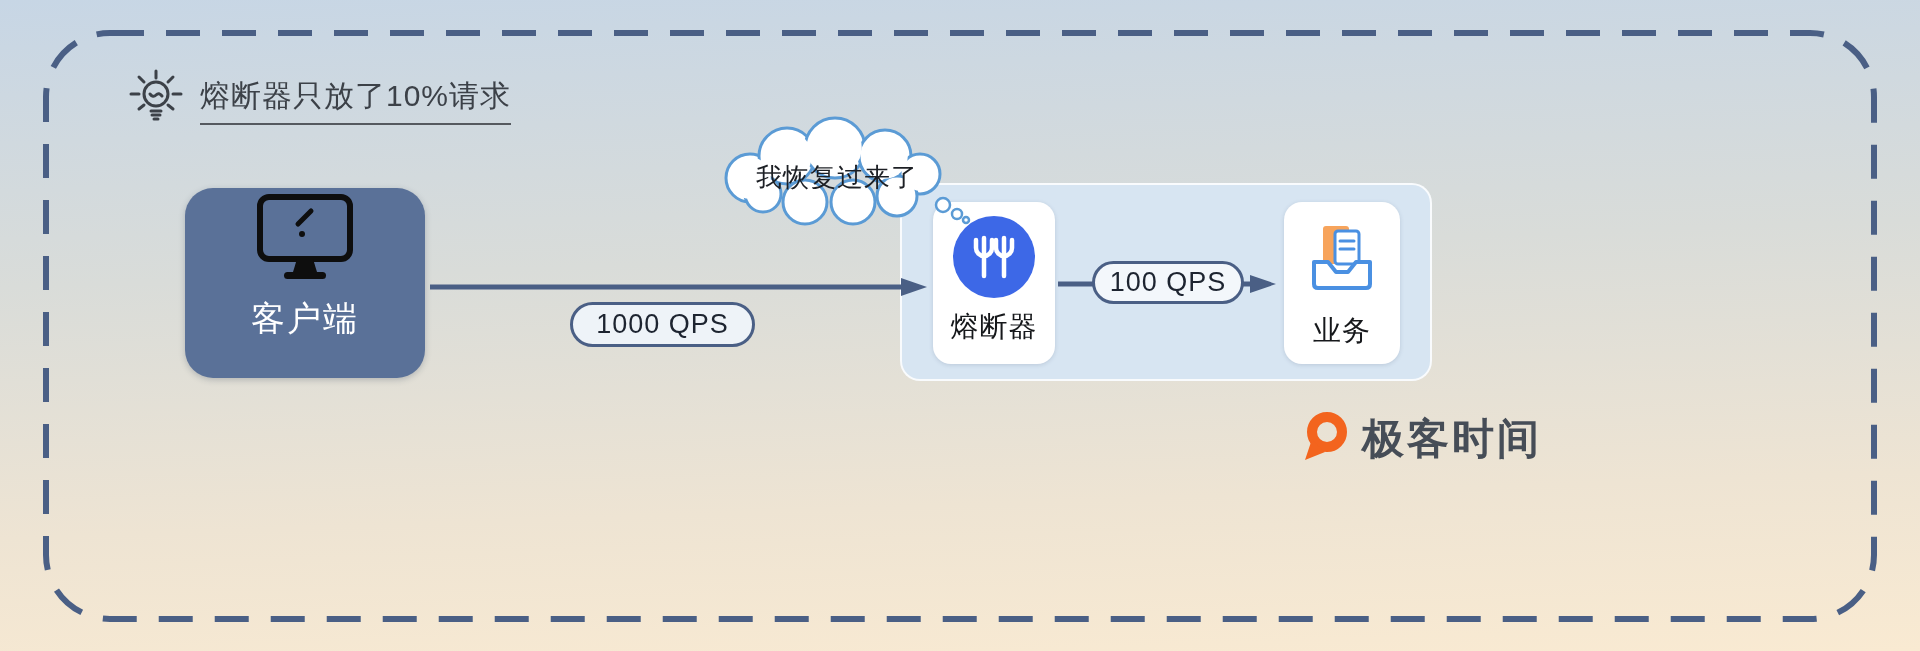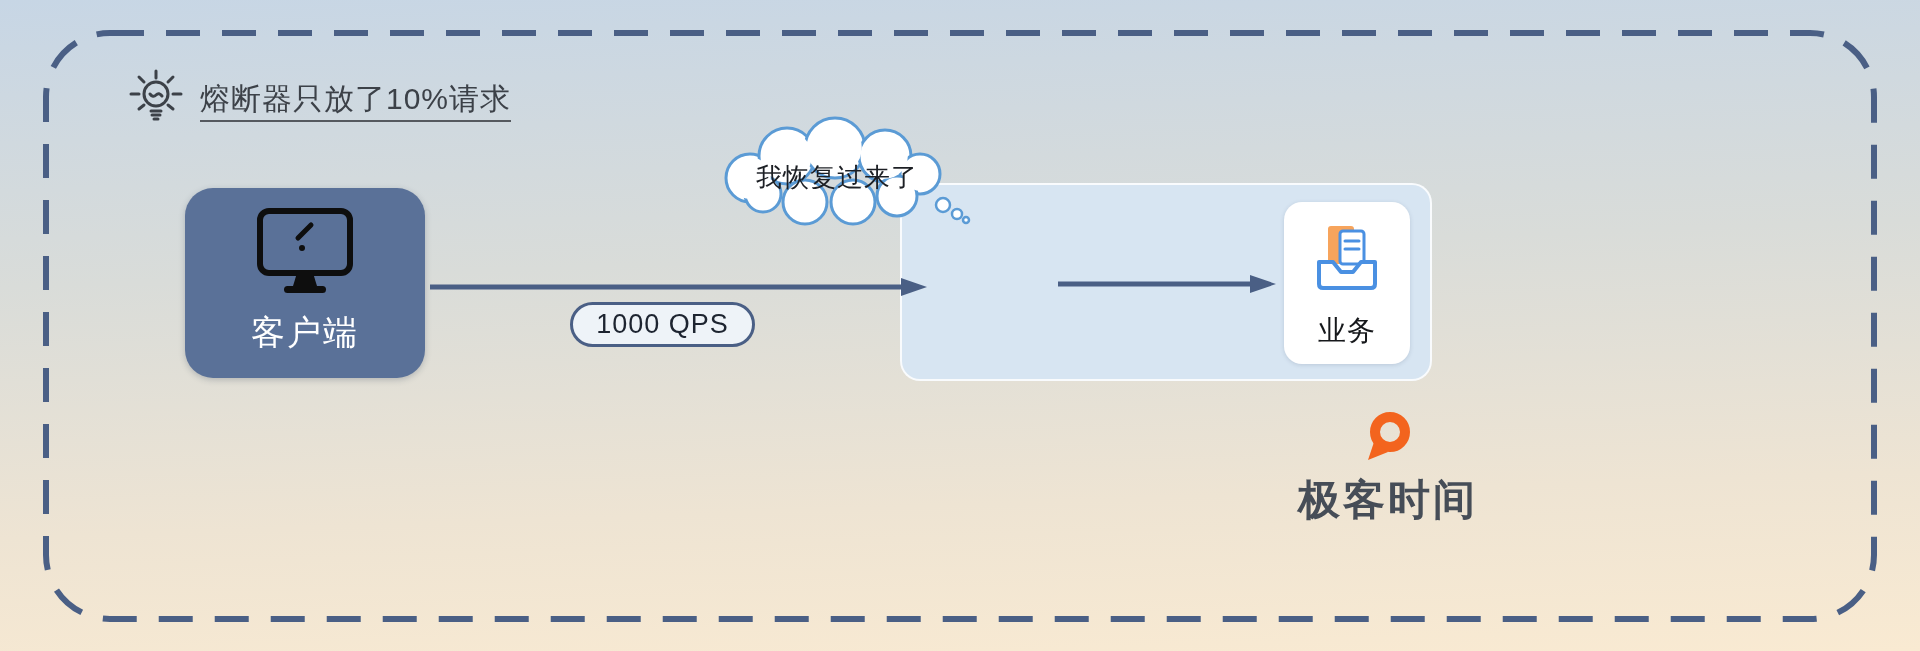--- a/index.html
+++ b/index.html
@@ -38,21 +38,21 @@
     position: absolute;
     left: 185px; top: 188px;
     width: 240px; height: 190px;
     background: #5a7198;
     border-radius: 28px;
     z-index: 2;
     display: flex;
     flex-direction: column;
     align-items: center;
     justify-content: flex-start;
-    padding-top: 18px;
+    padding-top: 4px;
     box-shadow: 0 2px 6px rgba(40,55,80,0.25);
   }
   .client-label {
     margin-top: 8px;
     font-size: 34px;
     color: #ffffff;
     letter-spacing: 2px;
   }
 
   
@@ -63,21 +63,21 @@
     border-radius: 18px;
     z-index: 2;
     display: flex;
     flex-direction: column;
     align-items: center;
     justify-content: flex-start;
     padding-top: 14px;
     box-shadow: 0 1px 4px rgba(60,80,110,0.18);
   }
   .breaker-node { left: 933px; top: 202px; }
-  .service-node { left: 1284px; top: 202px; width: 126px; }
+  .service-node { left: 1284px; top: 202px; width: 116px; }
   .node-label {
     margin-top: 10px;
     font-size: 28px;
     color: #16181b;
     letter-spacing: 1px;
   }
   .breaker-circle {
     width: 82px; height: 82px;
     border-radius: 50%;
     background: #3d68e7;
@@ -108,20 +108,21 @@
     position: absolute;
     left: 126px; top: 68px;
     z-index: 4;
     display: flex;
     align-items: center;
     gap: 14px;
   }
   .note-text {
     font-size: 30px;
     color: #3c4148;
+    padding-bottom: 6px;
     border-bottom: 2px solid #55595f;
     letter-spacing: 1px;
   }
 
   
   .cloud-text {
     position: absolute;
     left: 727px; top: 160px;
     width: 220px;
     z-index: 4;
@@ -132,22 +133,21 @@
     font-family: Liberation Serif, serif;
   }
 
   
   .brand {
     position: absolute;
     left: 1298px; top: 410px;
     z-index: 4;
     display: flex;
     align-items: center;
-    gap: 4px;
-    flex-direction: column;
+    gap: 10px;
   }
   .brand-text {
     font-size: 42px;
     font-weight: 700;
     color: #464d57;
     letter-spacing: 3px;
   }
 </style>
 </head>
 <body>
@@ -162,35 +162,49 @@
         <rect x="10" y="5" width="90" height="62" rx="9" fill="none" stroke="#0e0e0e" stroke-width="6"></rect>
         <line x1="48" y1="32" x2="61" y2="19" stroke="#0e0e0e" stroke-width="5" stroke-linecap="round"></line>
         <circle cx="52" cy="42" r="3" fill="#0e0e0e"></circle>
         <path d="M47,67 L43,80 L67,80 L63,67 Z" fill="#0e0e0e"></path>
         <rect x="34" y="80" width="42" height="7" rx="3.5" fill="#0e0e0e"></rect>
       </svg>
     </span>
     <div class="client-label">客户端</div>
   </div>
 
+  <div class="white-node breaker-node">
+    <div class="breaker-circle">
+      <svg width="52" height="48" viewBox="0 0 52 48">
+        <g stroke="#ffffff" stroke-width="4.5" fill="none" stroke-linecap="round">
+          <path d="M8,7 v8 a8,8 0 0 0 16,0 v-8"></path>
+          <line x1="16" y1="5" x2="16" y2="43"></line>
+          <path d="M28,7 v8 a8,8 0 0 0 16,0 v-8"></path>
+          <line x1="36" y1="5" x2="36" y2="43"></line>
+        </g>
+      </svg>
+    </div>
+    <div class="node-label">熔断器</div>
+  </div>
 
   <div class="white-node service-node">
     <span>
       <svg width="82" height="82" viewBox="0 0 82 82">
         <rect x="22" y="10" width="26" height="38" rx="3" fill="#f7a45c"></rect>
         <rect x="34" y="15" width="24" height="33" rx="3" fill="#ffffff" stroke="#4a90e2" stroke-width="3"></rect>
         <line x1="39" y1="25" x2="53" y2="25" stroke="#4a90e2" stroke-width="3" stroke-linecap="round"></line>
         <line x1="39" y1="33" x2="53" y2="33" stroke="#4a90e2" stroke-width="3" stroke-linecap="round"></line>
         <path d="M13,46 H27 L35,56 H47 L55,46 H69 V68 Q69,72 65,72 H17 Q13,72 13,68 Z" fill="#ffffff" stroke="#4a90e2" stroke-width="4" stroke-linejoin="round"></path>
       </svg>
     </span>
     <div class="node-label">业务</div>
   </div>
 
   <div class="pill pill-1000">1000 QPS</div>
+  <div class="pill pill-100">100 QPS</div>
 
   <div class="note">
     <span>
       <svg width="60" height="60" viewBox="0 0 60 60">
         <g stroke="#3c4148" stroke-width="3" stroke-linecap="round" fill="none">
           <line x1="30" y1="3" x2="30" y2="10"></line>
           <line x1="13" y1="9" x2="18" y2="14"></line>
           <line x1="47" y1="9" x2="42" y2="14"></line>
           <line x1="5" y1="26" x2="13" y2="26"></line>
           <line x1="55" y1="26" x2="47" y2="26"></line>

